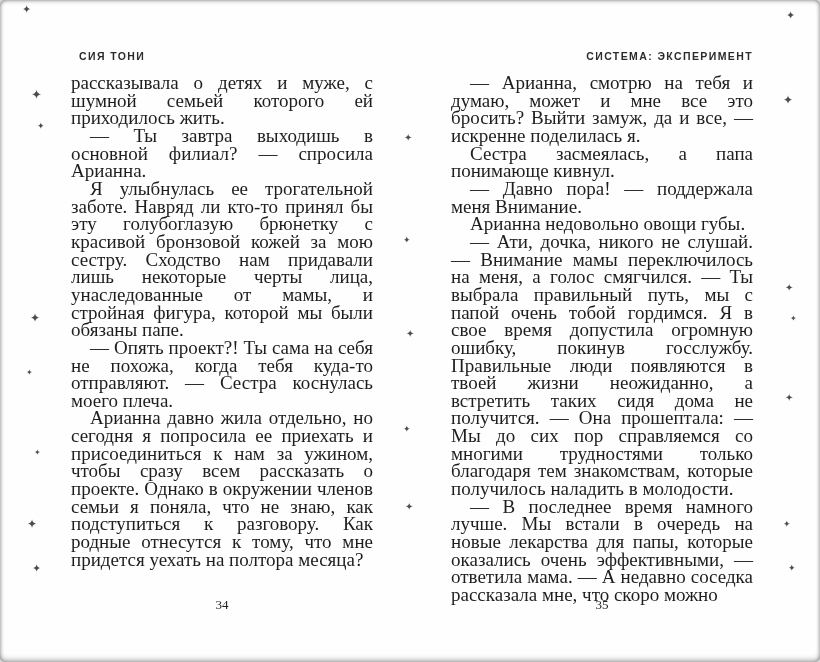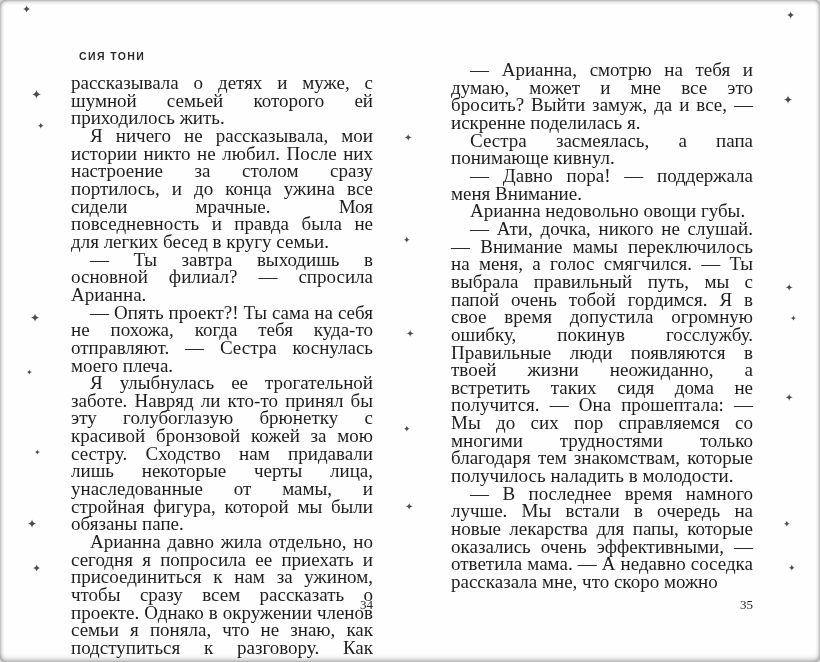--- a/index.html
+++ b/index.html
@@ -31,21 +31,21 @@
   .body {
     margin-top:11px;
     font-size:19px; line-height:17.65px;
     text-align:justify;
     hyphens:auto; -webkit-hyphens:auto;
   }
   .body p { margin:0; text-indent:19px; }
   .body p.no-indent { text-indent:0; }
   .folio {
     position:absolute; left:0; right:0; top:547px;
-    text-align:right; font-size:13px; color:#1e1e1e;
+    text-align:center; font-size:13px; color:#1e1e1e;
   }
   #stars { position:absolute; inset:0; pointer-events:none; }
   .star { position:absolute; line-height:1; }
 </style>
 </head>
 <body>
 
 <div class="spread">
   <div id="stars">
       <span class="star" style="left: 22px; top: 4px; font-size: 11px; color: rgb(77, 77, 77);">✦</span>
@@ -67,30 +67,30 @@
       <span class="star" style="left: 27px; top: 518px; font-size: 12px; color: rgb(77, 77, 77);">✦</span>
       <span class="star" style="left: 783px; top: 520px; font-size: 9px; color: rgb(77, 77, 77);">✦</span>
       <span class="star" style="left: 32px; top: 563px; font-size: 11px; color: rgb(77, 77, 77);">✦</span>
       <span class="star" style="left: 788px; top: 564px; font-size: 9px; color: rgb(77, 77, 77);">✦</span>
     </div>
 
   <section class="page left">
     <header class="running-head rh-left">СИЯ ТОНИ</header>
     <div class="body" id="left-body">
         <p class="no-indent">рассказывала о детях и муже, с шумной семьей которого ей приходилось жить.</p>
-        <p>Я ничего не рассказывала, мои истории никто не любил. После них настроение за столом сразу портилось, и до конца ужина все сидели мрачные. Моя повседневность и правда была не для легких бесед в кругу семьи.</p>
         <p>— Ты завтра выходишь в основной филиал? — спросила Арианна.</p>
+        <p>Я улыбнулась ее трогательной заботе. Навряд ли кто-то принял бы эту голубоглазую брюнетку с красивой бронзовой кожей за мою сестру. Сходство нам придавали лишь некоторые черты лица, унаследованные от мамы, и стройная фигура, которой мы были обязаны папе.</p>
         <p>— Опять проект?! Ты сама на себя не похожа, когда тебя куда-то отправляют. — Сестра коснулась моего плеча.</p>
-        <p>Я улыбнулась ее трогательной заботе. Навряд ли кто-то принял бы эту голубоглазую брюнетку с красивой бронзовой кожей за мою сестру. Сходство нам придавали лишь некоторые черты лица, унаследованные от мамы, и стройная фигура, которой мы были обязаны папе.</p>
         <p>Арианна давно жила отдельно, но сегодня я попросила ее приехать и присоединиться к нам за ужином, чтобы сразу всем рассказать о проекте. Однако в окружении членов семьи я поняла, что не знаю, как подступиться к разговору. Как родные отнесутся к тому, что мне придется уехать на полтора месяца?</p>
       </div>
     <footer class="folio">34</footer>
   </section>
 
   <section class="page right">
+    <header class="running-head rh-right">СИСТЕМА: ЭКСПЕРИМЕНТ</header>
     <div class="body" id="right-body">
         <p>— Арианна, смотрю на тебя и думаю, может и мне все это бросить? Выйти замуж, да и все, — искренне поделилась я.</p>
         <p>Сестра засмеялась, а папа понимающе кивнул.</p>
         <p>— Давно пора! — поддержала меня Внимание.</p>
         <p>Арианна недовольно овощи губы.</p>
         <p>— Ати, дочка, никого не слушай. — Внимание мамы переключилось на меня, а голос смягчился. — Ты выбрала правильный путь, мы с папой очень тобой гордимся. Я в свое время допустила огромную ошибку, покинув госслужбу. Правильные люди появляются в твоей жизни неожиданно, а встретить таких сидя дома не получится. — Она прошептала: — Мы до сих пор справляемся со многими трудностями только благодаря тем знакомствам, которые получилось наладить в молодости.</p>
         <p>— В последнее время намного лучше. Мы встали в очередь на новые лекарства для папы, которые оказались очень эффективными, — ответила мама. — А недавно соседка рассказала мне, что скоро можно</p>
       </div>
     <footer class="folio">35</footer>
   </section>

